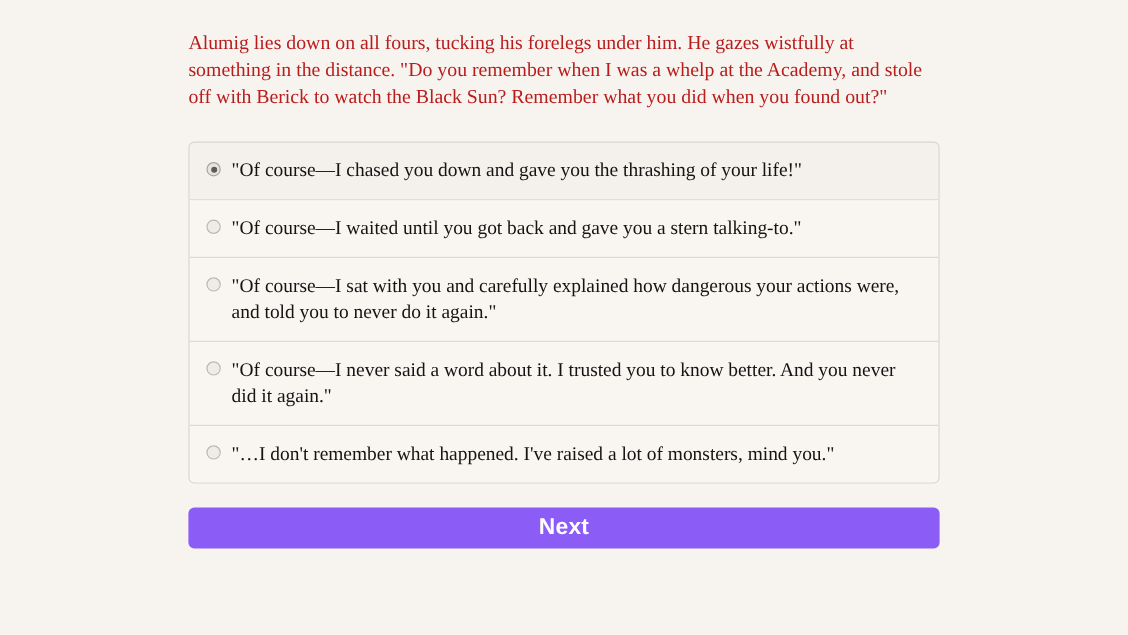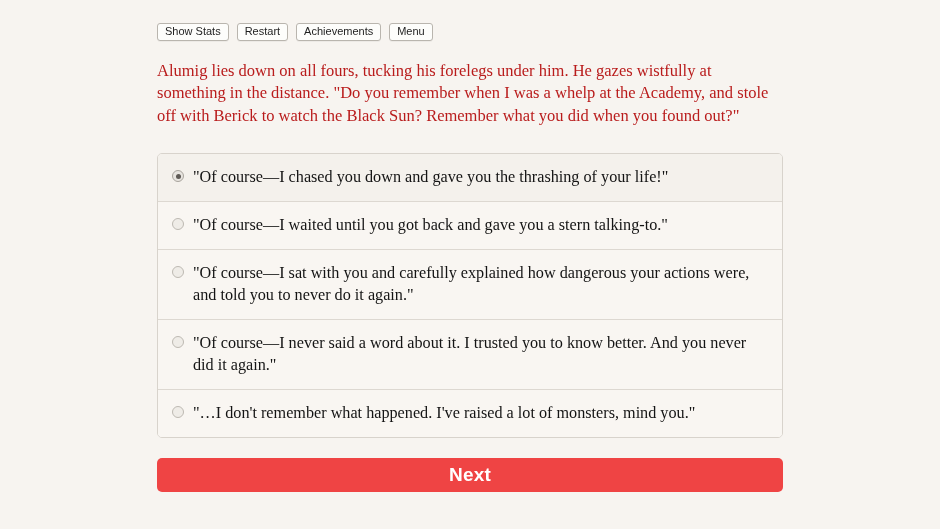--- a/index.html
+++ b/index.html
@@ -130,46 +130,40 @@
     color: #141414;
     flex: 1 1 auto;
   }
   .next-button {
     margin-top: 20px;
     width: 626px;
     height: 34px;
     display: flex;
     align-items: center;
     justify-content: center;
-    background: #ef4444;
+    background: #8b5cf6;
     border: none;
     border-radius: 5px;
     font-family: "Liberation Sans", sans-serif;
     font-size: 19px;
     font-weight: bold;
     color: #ffffff;
     cursor: pointer;
     letter-spacing: 0.2px;
   }
 </style>
 </head>
 <body>
 
 <div class="page">
   <div class="column">
 
     <h1 class="game-title">The Last Monster Master</h1>
 
 
-    <div class="toolbar">
-      <button class="tool-button">Show Stats</button>
-      <button class="tool-button">Restart</button>
-      <button class="tool-button">Achievements</button>
-      <button class="tool-button">Menu</button>
-    </div>
 
     <p class="story-text">Alumig lies down on all fours, tucking his forelegs under him. He gazes wistfully at something in the distance. "Do you remember when I was a whelp at the Academy, and stole off with Berick to watch the Black Sun? Remember what you did when you found out?"</p>
 
     <div class="choices">
 
       <div class="choice-row selected">
         <span class="radio checked"></span>
         <span class="choice-label">"Of course—I chased you down and gave you the thrashing of your life!"</span>
       </div>
 

